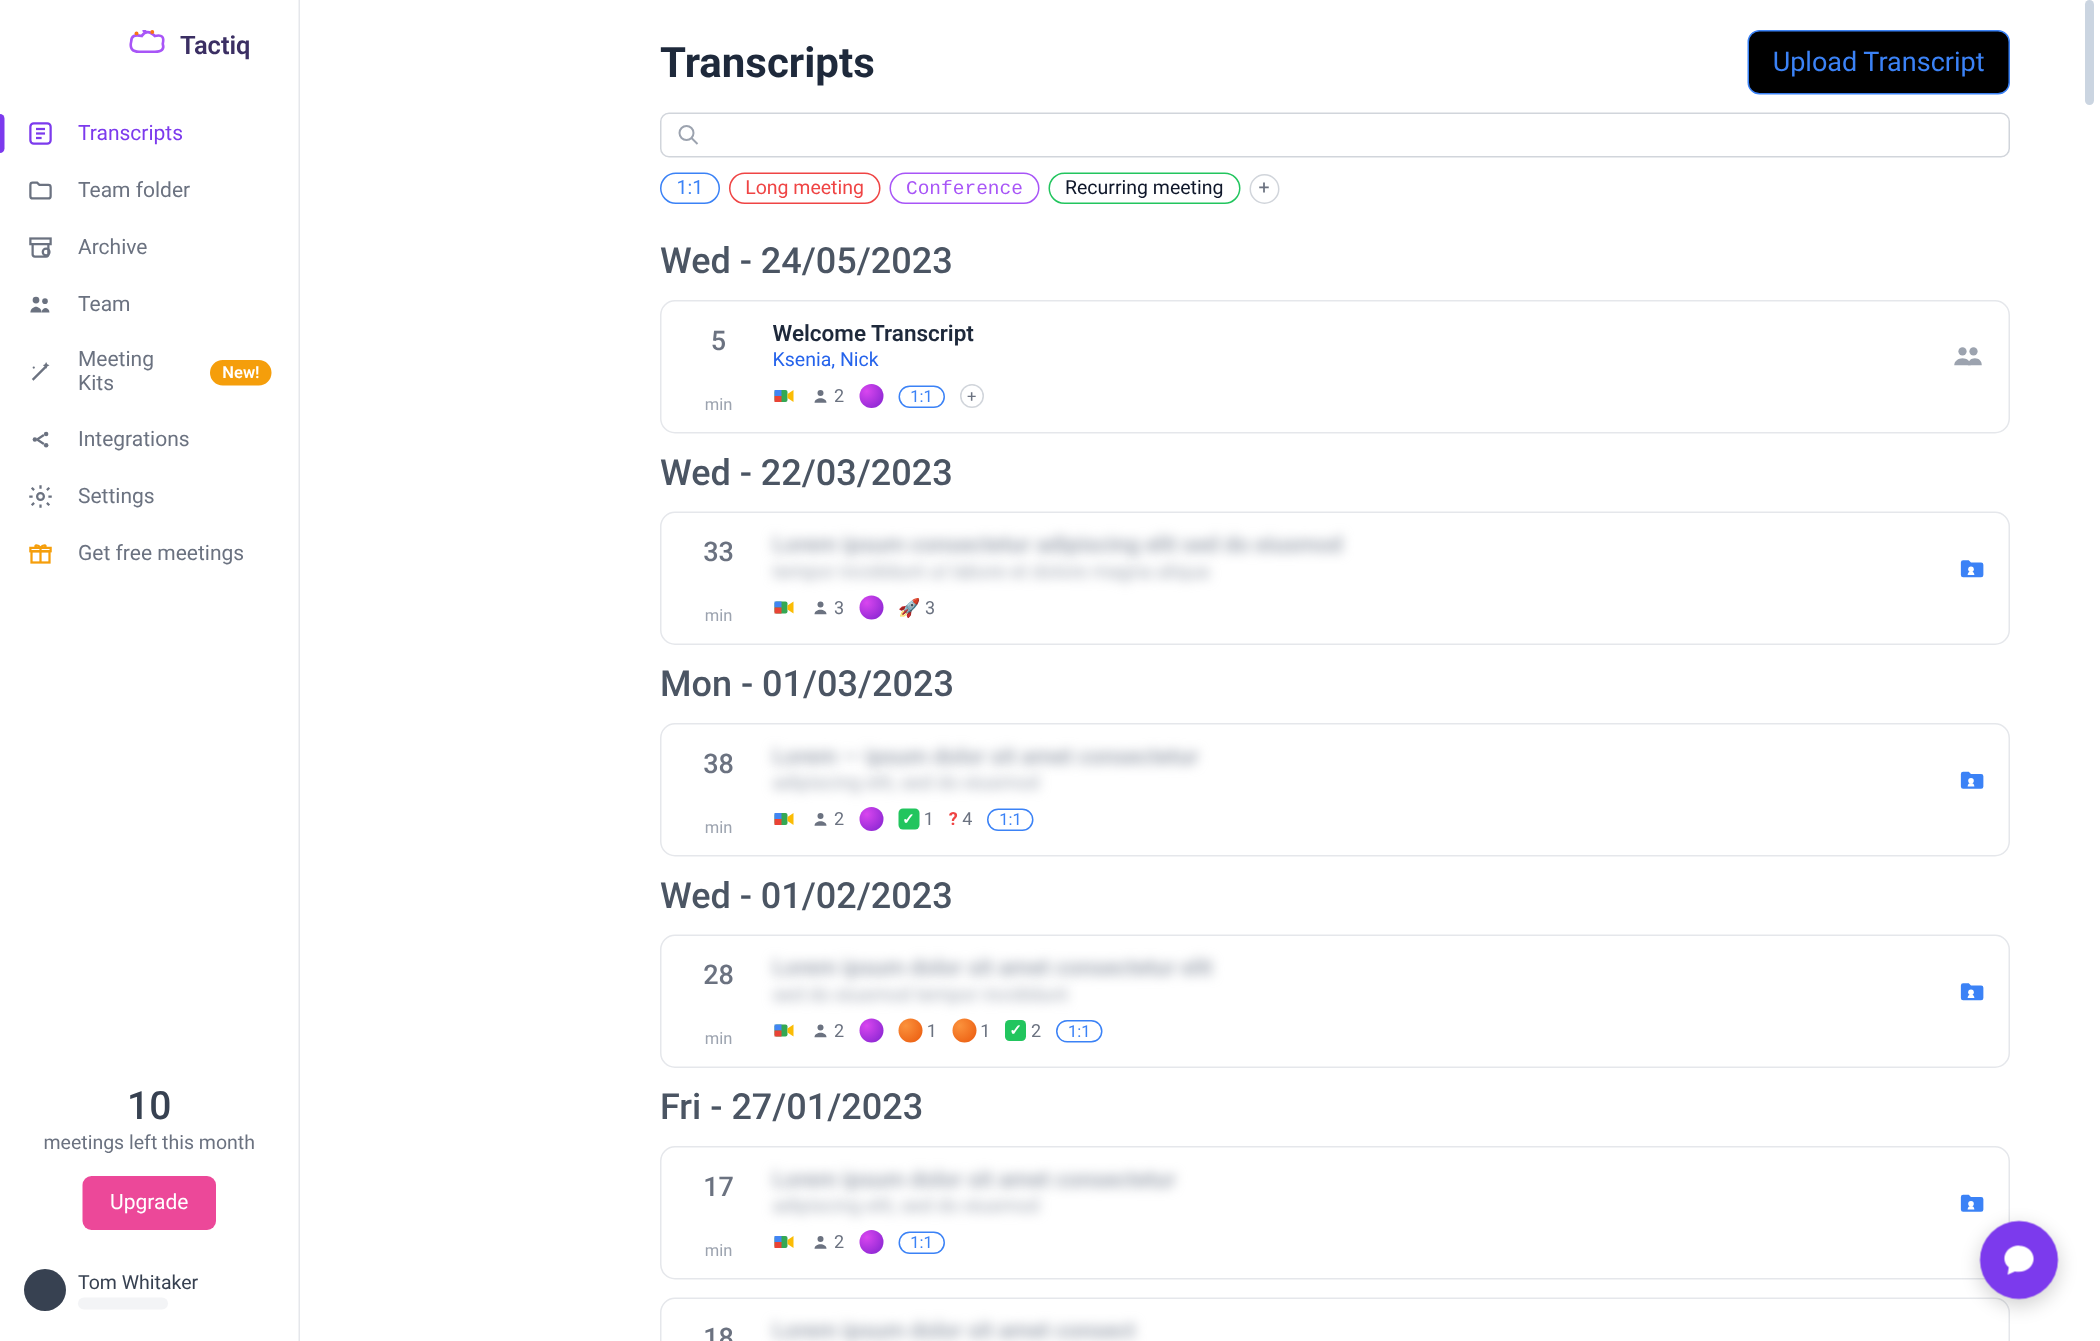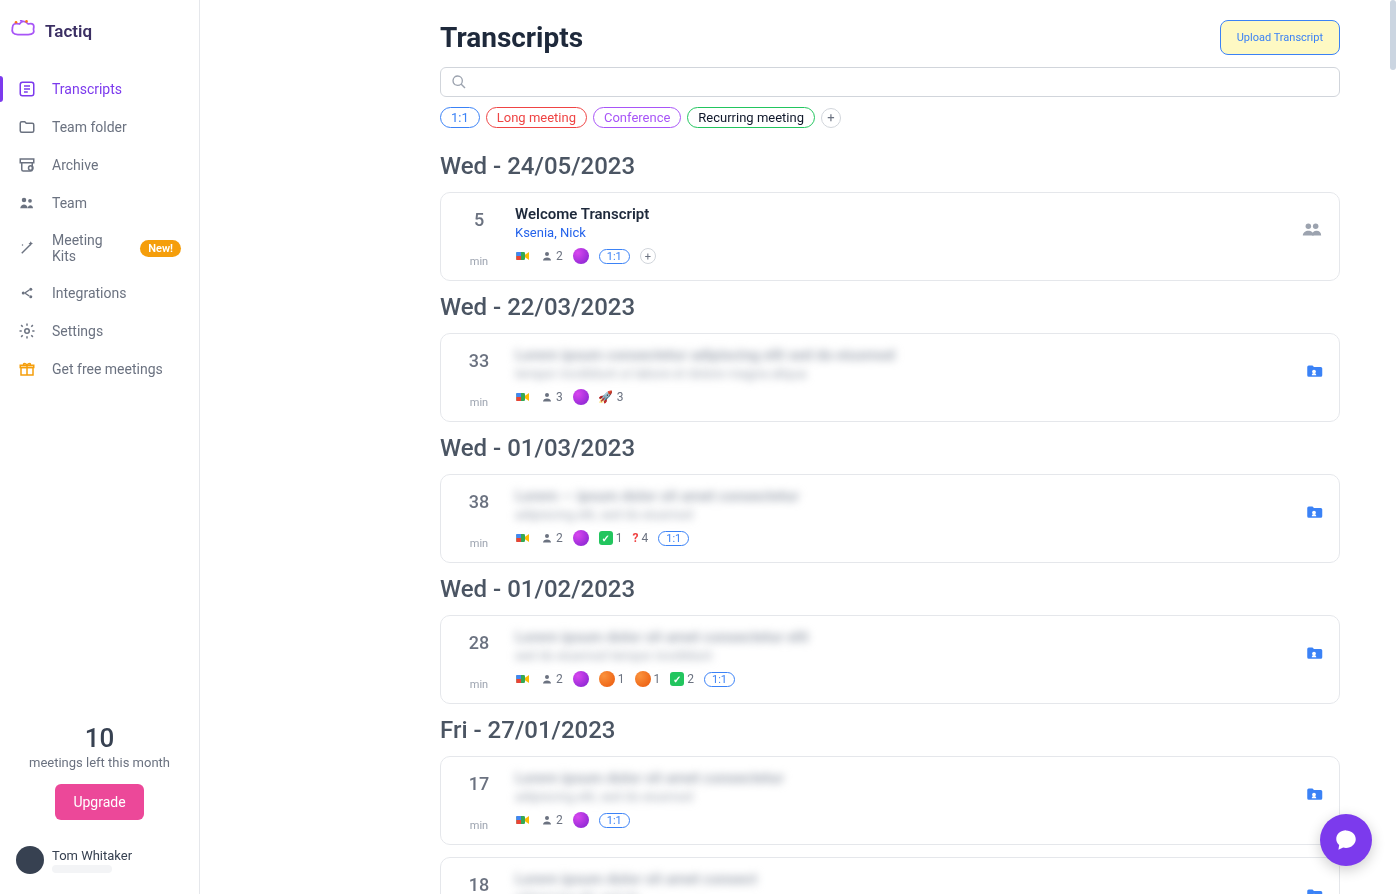--- a/index.html
+++ b/index.html
@@ -1,18 +1,18 @@
 <!DOCTYPE html>
 <html><head>
 <meta charset="utf-8">
 <style>
 * { box-sizing: border-box; margin: 0; padding: 0; font-family: -apple-system, BlinkMacSystemFont, "Segoe UI", Roboto, Helvetica, Arial, sans-serif; }
 body { background: #fff; width: 1400px; height: 894px; overflow: hidden; position: relative; }
 .sidebar { position: fixed; left: 0; top: 0; width: 200px; height: 100%; background: #fff; border-right: 1px solid #e5e7eb; display: flex; flex-direction: column; }
-.logo-area { padding: 20px 9px 16px; display: flex; align-items: center; gap: 8px; }
+.logo-area { padding: 20px 32px 16px; display: flex; align-items: center; gap: 8px; justify-content: flex-end; }
 .logo-mark { width: 28px; height: 22px; }
 .logo-text { font-weight: 600; font-size: 17px; color: #3b2f63; }
 .nav { flex: 1 0 auto; padding-top: 12px; }
 .nav-item { display: flex; align-items: center; gap: 16px; padding: 10px 18px; cursor: pointer; color: #6b7280; font-size: 14px; position: relative; }
 .nav-item.active { color: #7c3aed; }
 .nav-item.active::before { content: ""; position: absolute; left: 0; top: 6px; bottom: 6px; width: 3px; background: #7c3aed; border-radius: 0 3px 3px 0;}
 .nav-icon { width: 18px; height: 18px; flex: 0 0 18px; display: flex; align-items: center; justify-content: center; }
 .nav-label { flex: 1; }
 .badge-new { background: #f59e0b; color: #fff; font-size: 11px; font-weight: 600; padding: 2px 8px; border-radius: 10px; }
 .upgrade-block { text-align: center; padding: 0 8px 16px; }
@@ -20,30 +20,30 @@
 .upgrade-sub { font-size: 13px; color: #6b7280; line-height: 1.3; margin: 2px 0 12px; }
 .upgrade-btn { background: #ec4899; color: #fff; border: none; border-radius: 6px; padding: 10px 18px; font-size: 14px; cursor: pointer; }
 .user-row { display: flex; align-items: center; gap: 8px; padding: 10px 16px 20px; }
 .avatar { width: 28px; height: 28px; border-radius: 50%; background: #374151; display: inline-block; }
 .user-name { font-size: 13px; color: #374151; }
 .user-sub { width: 60px; height: 8px; background: #f3f4f6; border-radius: 4px; margin-top: 2px; }
 
 .main { margin-left: 200px; padding: 20px 60px 0 240px; height: 100%; overflow-y: auto; position: relative; }
 .header-row { display: flex; align-items: center; justify-content: space-between; margin-bottom: 12px; position: relative; }
 .page-title { font-size: 28px; font-weight: 700; color: #1e293b; }
-.upload-btn { border: 1px solid #3b82f6; color: #3b82f6; background: #fef9c3; border-radius: 8px; padding: 10px 16px; font-size: 11px; cursor: pointer; margin-left:auto; }
+.upload-btn { border: 1px solid #3b82f6; color: #3b82f6; background: #000000; border-radius: 8px; padding: 10px 16px; font-size: 18px; cursor: pointer; margin-left:auto; }
 
 .search-wrap { border: 1px solid #d1d5db; border-radius: 6px; padding: 6px 10px; display: flex; align-items: center; gap: 8px; margin-bottom: 10px; background:#fff; }
 .search-input { border: none; outline: none; flex: 1; font-size: 14px; }
 
 .tag-row { display: flex; align-items: center; gap: 6px; margin-bottom: 24px; }
 .tag { border: 1px solid; border-radius: 12px; padding: 2px 10px; font-size: 13px; background: #fff; cursor: pointer; white-space: nowrap;}
 .tag-blue { border-color: #3b82f6; color: #3b82f6; }
 .tag-red { border-color: #ef4444; color: #ef4444; }
-.tag-purple { border-color: #a855f7; color: #a855f7; }
+.tag-purple { border-color: #a855f7; color: #a855f7; font-family: Liberation Mono, monospace; }
 .tag-green { border-color: #22c55e; color: #0f172a; text-align: center; }
 .tag-plus { width: 20px; height: 20px; border: 1px solid #d1d5db; border-radius: 50%; display: flex; align-items: center; justify-content: center; color: #6b7280; font-size: 13px; cursor: pointer; }
 
 .section-head { font-size: 24px; font-weight: 500; color: #4b5563; margin: 6px 0 12px; }
 
 .card { border: 1px solid #e5e7eb; border-radius: 10px; padding: 12px 16px; margin-bottom: 12px; display: grid; grid-template-columns: 44px 1fr 40px; align-items: flex-start; gap: 14px; }
 .card-left { text-align: center; padding-top: 6px;}
 .card-dur { font-size: 18px; color: #6b7280; font-weight: 500; line-height: 1; }
 .card-dur-unit { font-size: 11px; color: #9ca3af; margin-top: 26px; }
 .card-mid { min-width: 0; }
@@ -266,21 +266,21 @@
             <span class="round-dot purple-dot"></span>
             <span class="mini rocket">🚀 3</span>
           </div>
         </div>
         <div class="card-right"><span class="folder-icon"><svg width="18" height="16" viewBox="0 0 24 20">
               <path d="M3 6a2 2 0 012-2h5l2 2h9a2 2 0 012 2v9a2 2 0 01-2 2H5a2 2 0 01-2-2V6z" fill="#3b82f6"></path>
               <circle cx="12" cy="12" r="2.5" fill="#fff"></circle>
               <path d="M9 17c0-2 1.5-3 3-3s3 1 3 3" fill="#fff"></path>
             </svg></span></div>
       </div>
-      <div class="section-head">Wed - 01/03/2023</div>
+      <div class="section-head">Mon - 01/03/2023</div>
       <div class="card">
         <div class="card-left">
           <div class="card-dur">38</div>
           <div class="card-dur-unit">min</div>
         </div>
         <div class="card-mid">
           <div class="card-title blur">Lorem — ipsum dolor sit amet consectetur</div>
           <div class="card-sub blur">adipiscing elit, sed do eiusmod</div>
           <div class="chip-row">
             <span class="mini">

